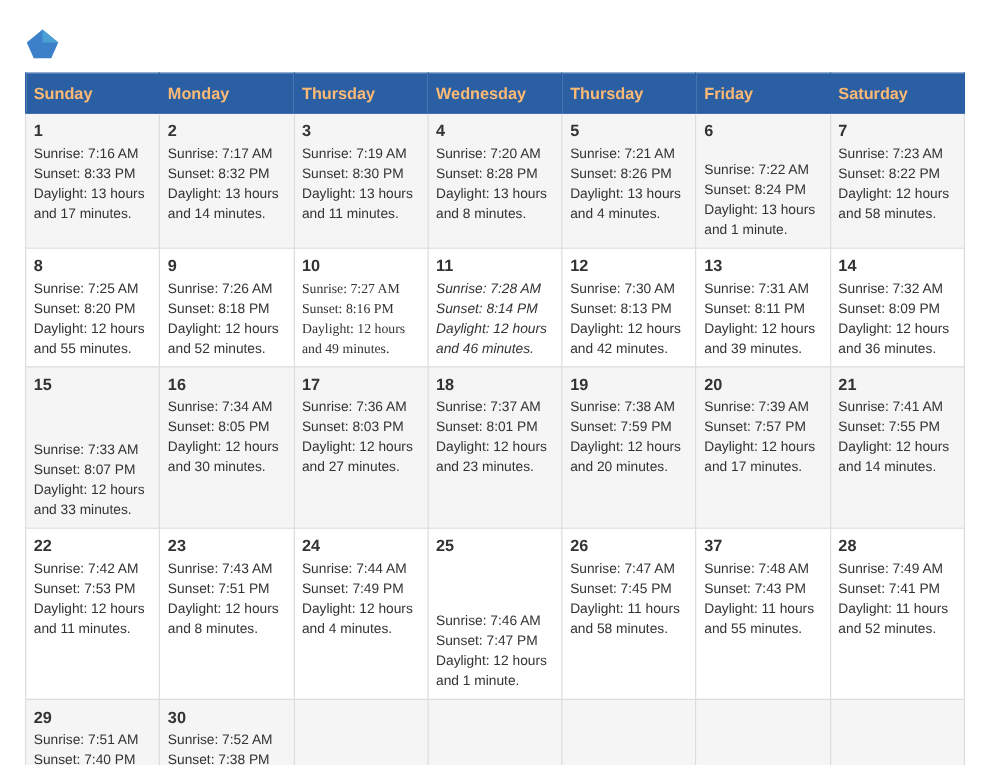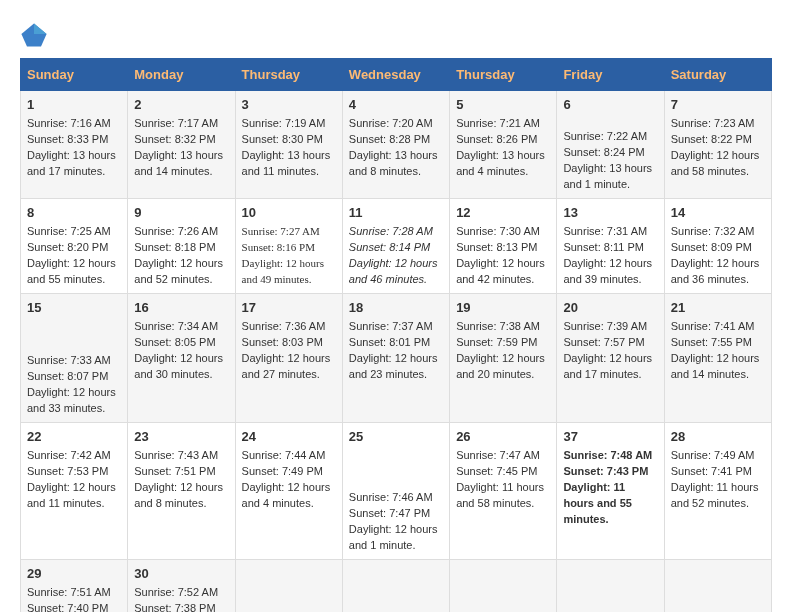--- a/index.html
+++ b/index.html
@@ -286,21 +286,21 @@
 Daylight: 12 hours and 1 minute.</div>
         </td>
         <td>
           <span class="day-number">26</span>
           <div class="day-info" style="white-space: pre-line;">Sunrise: 7:47 AM
 Sunset: 7:45 PM
 Daylight: 11 hours and 58 minutes.</div>
         </td>
         <td>
           <span class="day-number">37</span>
-          <div class="day-info" style="white-space: pre-line; font-weight: bold;">Sunrise: 7:48 AM
+          <div class="day-info" style="white-space: pre-line;">Sunrise: 7:48 AM
 Sunset: 7:43 PM
 Daylight: 11 hours and 55 minutes.</div>
         </td>
         <td>
           <span class="day-number">28</span>
           <div class="day-info" style="white-space: pre-line;">Sunrise: 7:49 AM
 Sunset: 7:41 PM
 Daylight: 11 hours and 52 minutes.</div>
         </td>
       </tr>

